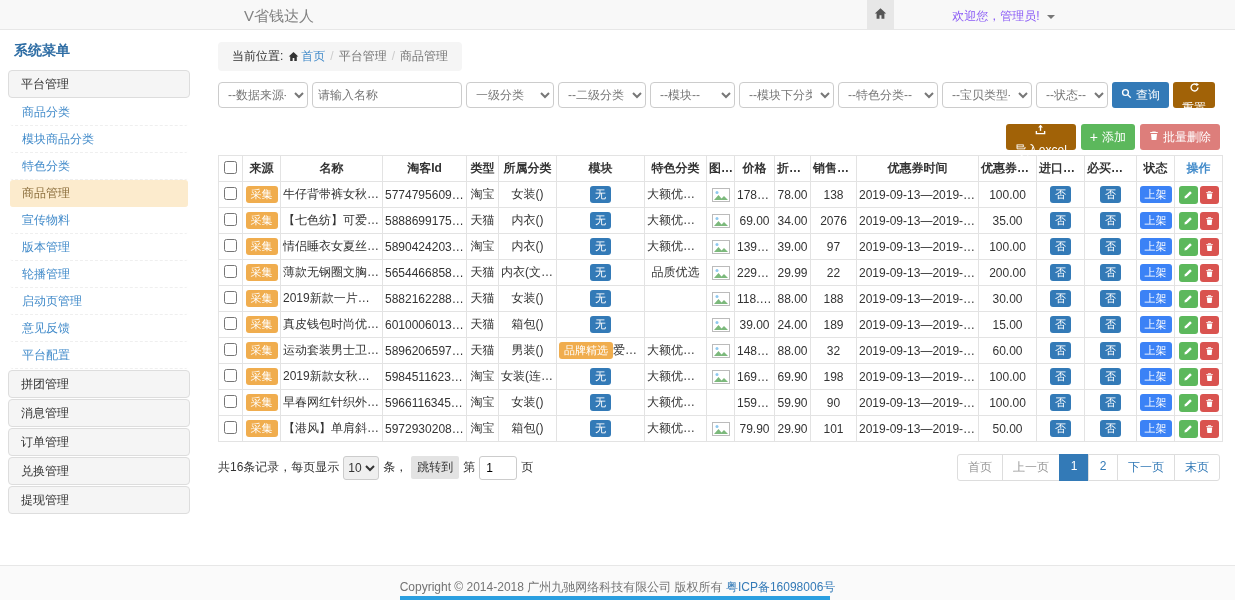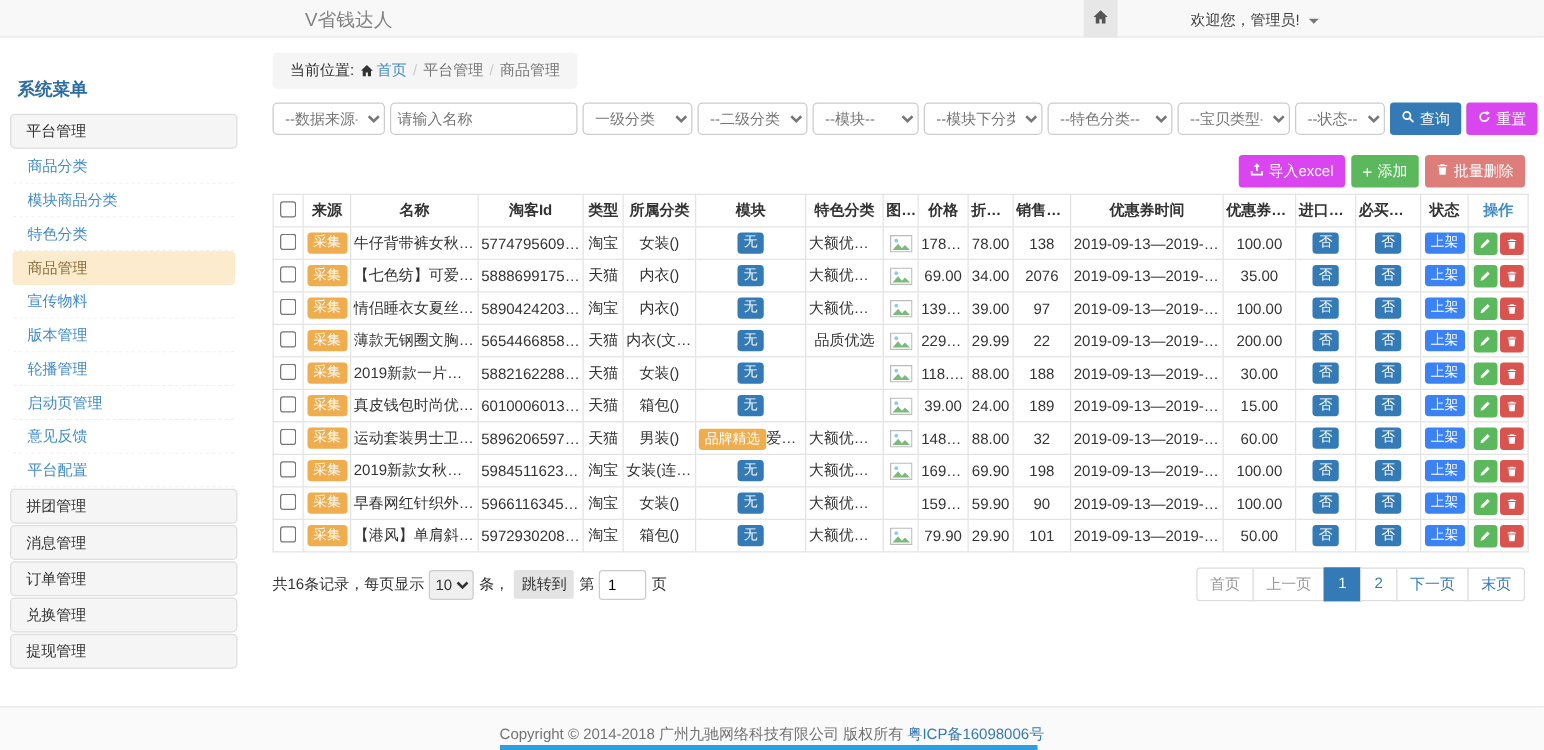--- a/index.html
+++ b/index.html
@@ -2,45 +2,45 @@
 <html><head>
 <meta charset="utf-8">
 <style>
   * { box-sizing: border-box; margin: 0; padding: 0; }
   html,body { width:1235px; height:600px; background:#fff; font-family:"Liberation Sans","DejaVu Sans",sans-serif; font-size:12px; color:#333; overflow:hidden; }
 
   
   .topbar { position:absolute; top:0; left:0; width:1235px; height:30px; background:#f8f8f8; border-bottom:1px solid #e7e7e7; }
   .brand { position:absolute; left:244px; top:7px; font-size:15px; color:#828282; }
   .home-btn { position:absolute; right:341px; top:0; width:27px; height:30px; background:#e7e7e7; display:flex; align-items:center; justify-content:center; color:#555; cursor:pointer; }
-  .user-menu { position:absolute; right:180px; top:8px; color:#404040; cursor:pointer; white-space:nowrap; }
+  .user-menu { position:absolute; right:180px; top:8px; color:#8b5cf6; cursor:pointer; white-space:nowrap; }
   .caret-down { display:inline-block; width:0; height:0; border-left:4px solid transparent; border-right:4px solid transparent; border-top:4px solid #777; margin-left:4px; vertical-align:middle; }
 
   
-  .sidebar { position:absolute; left:8px; top:59px; width:182px; }
+  .sidebar { position:absolute; left:8px; top:38px; width:182px; }
   .side-title { font-size:14px; font-weight:bold; color:#2e6da4; padding:4px 2px 10px 6px; }
   .side-header { height:28px; line-height:26px; background:#f5f5f5; border:1px solid #ddd; border-radius:4px; padding:0 12px; margin-bottom:1px; color:#333; cursor:pointer; }
   .side-body { background:#fff; padding:0 2px; margin-bottom:1px; }
   .side-link { height:27px; line-height:26px; padding:0 12px; color:#428bca; border-bottom:1px dashed #efefef; cursor:pointer; border-radius:3px; }
   .side-link.active { background:#fcebcd; color:#8a6d3b; border-bottom:1px solid #fcebcd; }
 
   
   .content { position:absolute; left:218px; top:42px; width:1004px; }
   .breadcrumb { display:inline-block; background:#f5f5f5; border-radius:4px; padding:6px 14px; margin-bottom:11px; color:#777; }
   .breadcrumb .bc-label { color:#333; }
   .breadcrumb .bc-home { color:#428bca; cursor:pointer; }
   .breadcrumb .bc-sep { color:#ccc; padding:0 5px; }
   .breadcrumb .bc-item { color:#777; }
   .bc-house { color:#333; vertical-align:-2px; margin:0 2px 0 5px; }
 
   .filter-bar { display:flex; align-items:center; gap:4px; margin-bottom:6px; }
   .f-select, .f-input { height:26px; border:1px solid #ccc; border-radius:4px; background:#fff; color:#777; font-size:12px; padding:0 5px; font-family:inherit; }
   .btn { display:inline-flex; align-items:center; gap:4px; height:26px; padding:0 9px; border:none; border-radius:3px; color:#fff; font-size:12px; cursor:pointer; font-family:inherit; white-space:nowrap; }
   .btn-primary { background:#337ab7; }
-  .btn-info { background:#d946ef; }
+  .btn-info { background:#a16207;flex-direction:column; }
   .btn-success { background:#5cb85c; }
   .btn-danger { background:#dd7e7b; }
 
   .action-bar { display:flex; justify-content:flex-end; gap:5px; margin:16px 2px 5px 0; }
 
   
   table.grid { width:1004px; border-collapse:collapse; table-layout:fixed; }
   .grid th, .grid td { border:1px solid #e3e3e3; text-align:center; padding:3px 2px; height:26px; overflow:hidden; white-space:nowrap; text-overflow:ellipsis; }
   .grid th { font-weight:bold; color:#333; background:#fff; }
   .grid th.op-head { color:#428bca; }

